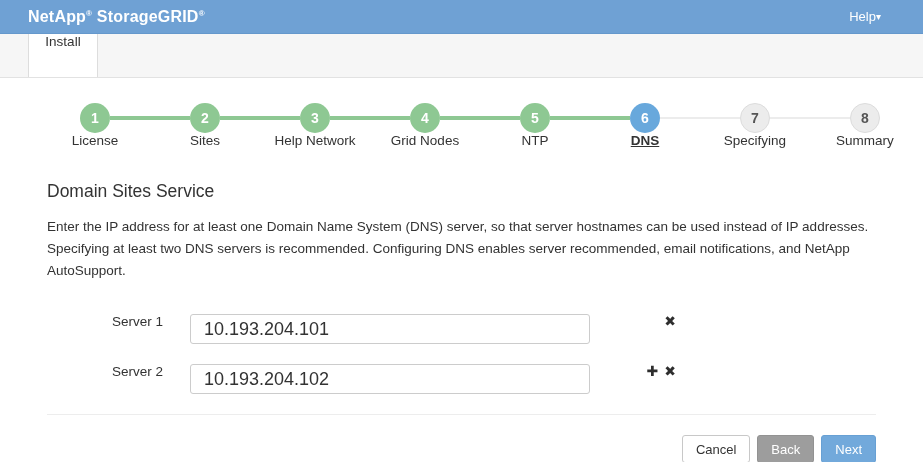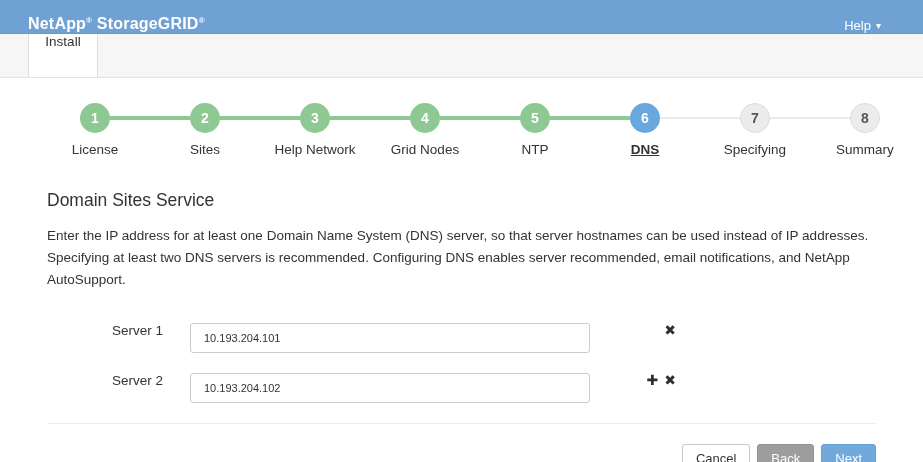--- a/index.html
+++ b/index.html
@@ -7,26 +7,26 @@
   body {
     width: 923px; height: 462px; overflow: hidden;
     background: #fff; color: #333;
     font-family: "Liberation Sans", "DejaVu Sans", sans-serif;
     font-size: 13.5px;
   }
 
   
   .app-header {
     height: 34px; background: #6fa1d4; border-bottom: 1px solid #6598cc;
-    display: flex; align-items: flex-end; justify-content: space-between;
+    display: flex; align-items: center; justify-content: space-between;
     padding: 0 42px 0 28px;
   }
   .brand { color: #fff; font-size: 16px; font-weight: bold; letter-spacing: .2px; }
   .brand sup { font-size: 8px; vertical-align: super; }
-  .help-menu { color: #fff; font-size: 13px; cursor: pointer; display:flex; align-items:center; gap:5px; }
+  .help-menu { color: #fff; font-size: 13px; cursor: pointer; display:flex; align-items:center; }
   .help-caret { font-size: 10px; }
 
   
   .tabstrip { height: 44px; background: #f6f6f6; border-bottom: 1px solid #e2e2e2; display: flex; }
   .tab-active {
     margin-left: 28px; width: 70px; background: #fff;
     border-left: 1px solid #ddd; border-right: 1px solid #ddd;
     display: flex; align-items: flex-start; justify-content: center;
     font-size: 13.5px; color: #333; cursor: pointer;
   }
@@ -42,34 +42,34 @@
   }
   .s-complete .step-circle { background: #8ec893; color: #fff; }
   .s-active   .step-circle { background: #68a8dc; color: #fff; }
   .s-pending  .step-circle { background: #ececec; color: #555; border: 1px solid #dcdcdc; }
   .step:not(:first-child)::before {
     content: ""; position: absolute;
     right: calc(50% + 15px); width: calc(100% - 30px);
   }
   .conn-green::before { top: 13px; height: 4px; background: #8ec893; }
   .conn-gray::before  { top: 14px; height: 2px; background: #ececec; }
-  .step-label { margin-top: 9px; font-size: 13.5px; color: #333; }
+  .step-label { font-size: 13.5px; color: #333; }
   .s-active .step-label { font-weight: bold; text-decoration: underline; }
 
   
   .content { padding: 0 40px 0 47px; }
   .page-title { font-size: 17.5px; font-weight: 400; margin: 33px 0 0; color: #333; }
   .page-desc { margin: 14px 0 0; line-height: 22px; max-width: 845px; }
 
   .dns-form { margin-top: 32px; }
   .dns-row { display: flex; align-items: flex-start; margin-bottom: 20px; padding-left: 65px; }
   .dns-label { width: 78px; font-size: 13.5px; color: #333; }
   .ip-input {
     width: 400px; height: 30px; border: 1px solid #ccc; border-radius: 3px;
-    padding: 0 13px; font-size: 11px; color: #333; font-family: inherit;
+    padding: 0 13px; font-size: 18px; color: #333; font-family: inherit;
     outline: none; background: #fff;
   }
   .row-icons { display: flex; align-items: center; justify-content: flex-end; gap: 6px; margin-left: 28px; width: 58px; }
   .icon-btn { font-size: 14px; font-weight: bold; color: #2e2e2e; cursor: pointer; line-height: 1; user-select: none; }
 
   .divider { border: 0; border-top: 1px solid #ededed; margin: 2px 47px 0 47px; }
 
   
   .footer { display: flex; justify-content: flex-end; gap: 7px; padding: 20px 47px 0 0; }
   .btn {

